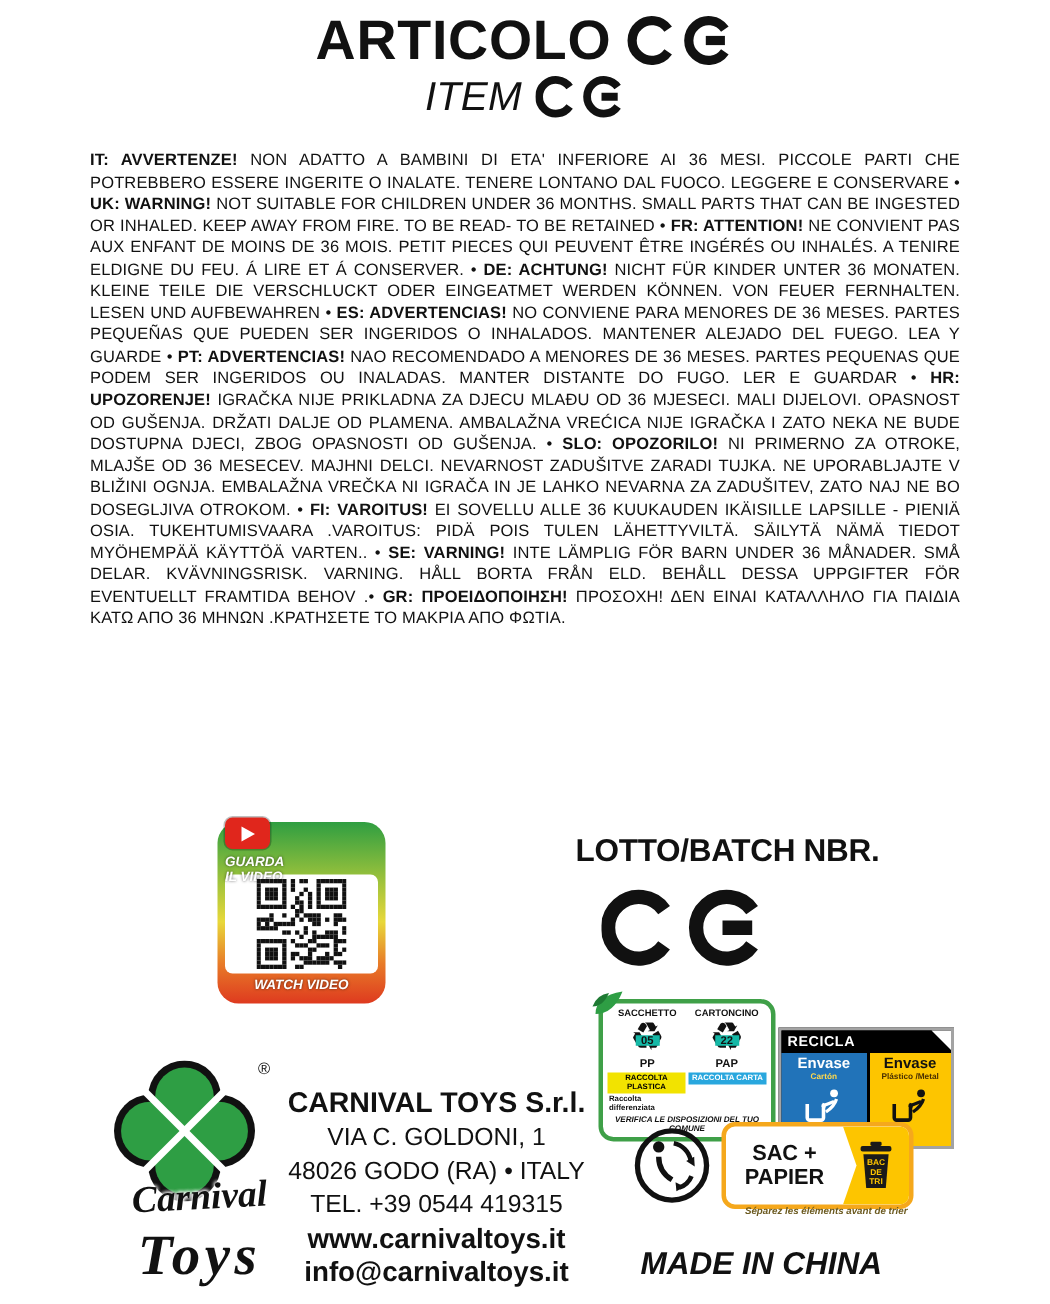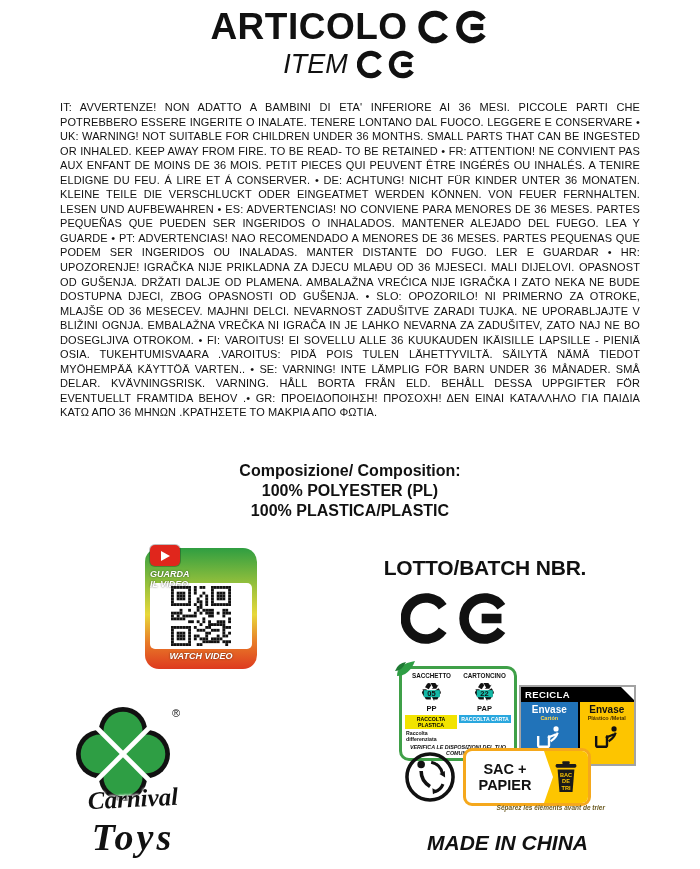--- a/index.html
+++ b/index.html
@@ -10,21 +10,21 @@
   
   .title-row{top:6px;left:0;right:0;display:flex;justify-content:center;align-items:center;gap:10px;}
   .title-main{font-size:37px;font-weight:bold;letter-spacing:0.5px;}
   .subtitle-row{top:49px;left:0;right:0;display:flex;justify-content:center;align-items:center;gap:9px;}
   .title-sub{font-size:27px;font-style:italic;font-weight:500;}
   svg.ce{display:block;}
 
   
   .warnings{left:60px;top:100px;width:580px;margin:0;font-size:11px;line-height:14.55px;
             text-align:justify;letter-spacing:0.1px;}
-  .warnings b{font-weight:normal;}
+  .warnings b{font-weight:bold;}
 
   
   .composition{top:461px;left:0;right:0;text-align:center;font-weight:bold;}
   .composition .c-line{font-size:16px;line-height:20px;}
 
   
   .qr-badge{left:145px;top:548px;width:112px;height:121px;border-radius:14px;box-sizing:border-box;
             padding:4px 5px;background:linear-gradient(180deg,#2f9e41 0%,#8fbe3c 28%,#e8d83a 55%,#e87b28 78%,#de3a1f 100%);}
   .qr-head{display:flex;justify-content:center;gap:4px;height:30px;flex-direction:column;}
   .yt-btn{width:30px;height:21px;background:#e0261c;border-radius:5px;display:flex;align-items:center;justify-content:center;flex:none;box-shadow:0 0 0 1px rgba(0,0,0,.25);}
@@ -79,21 +79,21 @@
   .logo-toys{position:absolute;left:0;top:108px;width:114px;text-align:center;
              font-family:"Liberation Serif",serif;font-style:italic;font-weight:bold;font-size:38px;letter-spacing:3px;}
 
   
   .company{left:186px;top:724px;width:210px;text-align:center;}
   .co-name{font-size:19px;font-weight:bold;line-height:23px;}
   .co-line{font-size:16.5px;line-height:22.5px;}
   .co-bold{font-size:18.5px;font-weight:bold;line-height:22.5px;}
 
   
-  .triman-row{left:404px;top:748px;display:flex;align-items:center;gap:7px;}
+  .triman-row{left:422px;top:748px;display:flex;align-items:center;gap:7px;}
   .sac-box{display:flex;width:122px;height:52px;border:3px solid #f5a81c;border-radius:9px;overflow:hidden;background:#fff;}
   .sac-left{flex:1;display:flex;flex-direction:column;align-items:center;justify-content:center;
             font-size:14.5px;font-weight:bold;line-height:16px;}
   .sac-right{width:44px;background:#fdc500;position:relative;display:flex;align-items:center;justify-content:center;}
   .sac-right::before{content:"";position:absolute;left:0;top:0;border-top:26px solid transparent;border-bottom:26px solid transparent;border-left:9px solid #fff;}
   .sac-note{left:455px;top:804px;width:150px;text-align:right;font-size:6.5px;font-weight:bold;font-style:italic;color:#6b5a20;}
 
   
   .madein{left:390px;top:831px;width:235px;text-align:center;font-size:21px;font-weight:bold;font-style:italic;}
 </style>
@@ -118,25 +118,20 @@
       <path d="M56.9,19.9 A28,28 0 1 0 56.9,52.1" fill="none" stroke="#111" stroke-width="13"></path>
       <g transform="translate(80,0)">
         <path d="M56.9,19.9 A28,28 0 1 0 56.9,52.1" fill="none" stroke="#111" stroke-width="13"></path>
         <line x1="30" y1="36" x2="57" y2="36" stroke="#111" stroke-width="13"></line>
       </g>
     </svg>
   </div>
 
   <p class="abs warnings"><b>IT: AVVERTENZE!</b> NON ADATTO A BAMBINI DI ETA' INFERIORE AI 36 MESI. PICCOLE PARTI CHE POTREBBERO ESSERE INGERITE O INALATE. TENERE LONTANO DAL FUOCO. LEGGERE E CONSERVARE • <b>UK: WARNING!</b> NOT SUITABLE FOR CHILDREN UNDER 36 MONTHS. SMALL PARTS THAT CAN BE INGESTED OR INHALED. KEEP AWAY FROM FIRE. TO BE READ- TO BE RETAINED • <b>FR: ATTENTION!</b> NE CONVIENT PAS AUX ENFANT DE MOINS DE 36 MOIS. PETIT PIECES QUI PEUVENT ÊTRE INGÉRÉS OU INHALÉS. A TENIRE ELDIGNE DU FEU. Á LIRE ET Á CONSERVER. • <b>DE: ACHTUNG!</b> NICHT FÜR KINDER UNTER 36 MONATEN. KLEINE TEILE DIE VERSCHLUCKT ODER EINGEATMET WERDEN KÖNNEN. VON FEUER FERNHALTEN. LESEN UND AUFBEWAHREN • <b>ES: ADVERTENCIAS!</b> NO CONVIENE PARA MENORES DE 36 MESES. PARTES PEQUEÑAS QUE PUEDEN SER INGERIDOS O INHALADOS. MANTENER ALEJADO DEL FUEGO. LEA Y GUARDE • <b>PT: ADVERTENCIAS!</b> NAO RECOMENDADO A MENORES DE 36 MESES. PARTES PEQUENAS QUE PODEM SER INGERIDOS OU INALADAS. MANTER DISTANTE DO FUGO. LER E GUARDAR • <b>HR: UPOZORENJE!</b> IGRAČKA NIJE PRIKLADNA ZA DJECU MLAĐU OD 36 MJESECI. MALI DIJELOVI. OPASNOST OD GUŠENJA. DRŽATI DALJE OD PLAMENA. AMBALAŽNA VREĆICA NIJE IGRAČKA I ZATO NEKA NE BUDE DOSTUPNA DJECI, ZBOG OPASNOSTI OD GUŠENJA. • <b>SLO: OPOZORILO!</b> NI PRIMERNO ZA OTROKE, MLAJŠE OD 36 MESECEV. MAJHNI DELCI. NEVARNOST ZADUŠITVE ZARADI TUJKA. NE UPORABLJAJTE V BLIŽINI OGNJA. EMBALAŽNA VREČKA NI IGRAČA IN JE LAHKO NEVARNA ZA ZADUŠITEV, ZATO NAJ NE BO DOSEGLJIVA OTROKOM. • <b>FI: VAROITUS!</b> EI SOVELLU ALLE 36 KUUKAUDEN IKÄISILLE LAPSILLE - PIENIÄ OSIA. TUKEHTUMISVAARA .VAROITUS: PIDÄ POIS TULEN LÄHETTYVILTÄ. SÄILYTÄ NÄMÄ TIEDOT MYÖHEMPÄÄ KÄYTTÖÄ VARTEN.. • <b>SE: VARNING!</b> INTE LÄMPLIG FÖR BARN UNDER 36 MÅNADER. SMÅ DELAR. KVÄVNINGSRISK. VARNING. HÅLL BORTA FRÅN ELD. BEHÅLL DESSA UPPGIFTER FÖR EVENTUELLT FRAMTIDA BEHOV .• <b>GR: ΠΡΟΕΙΔΟΠΟΙΗΣΗ!</b> ΠΡΟΣΟΧΗ! ΔΕΝ ΕΙΝΑΙ ΚΑΤΑΛΛΗΛΟ ΓΙΑ ΠΑΙΔΙΑ ΚΑΤΩ ΑΠΟ 36 ΜΗΝΩΝ .ΚΡΑΤΗΣΕΤΕ ΤΟ ΜΑΚΡΙΑ ΑΠΟ ΦΩΤΙΑ.</p>
 
-  <div class="abs composition">
-    <div class="c-line">Composizione/ Composition:</div>
-    <div class="c-line">100% POLYESTER (PL)</div>
-    <div class="c-line">100% PLASTICA/PLASTIC</div>
-  </div>
 
   <div class="abs qr-badge">
     <div class="qr-head">
       <span class="yt-btn">
           <span class="yt-tri"></span>
         </span>
       <span class="qr-head-text">
         <span>GUARDA</span><br>
         <span>IL VIDEO</span>
       </span>
@@ -451,20 +446,28 @@
       <g stroke="#fff" stroke-width="6">
         <line x1="8" y1="8" x2="112" y2="112"></line>
           <line x1="112" y1="8" x2="8" y2="112"></line>
       </g>
     </svg>
     <span class="reg-mark">®</span>
     <div class="logo-script">Carnival</div>
     <div class="logo-toys">Toys</div>
   </div>
 
+  <div class="abs company">
+    <div class="co-name">CARNIVAL TOYS S.r.l.</div>
+    <div class="co-line">VIA C. GOLDONI, 1</div>
+    <div class="co-line">48026 GODO (RA) • ITALY</div>
+    <div class="co-line">TEL. +39 0544 419315</div>
+    <div class="co-bold">www.carnivaltoys.it</div>
+    <div class="co-bold">info@carnivaltoys.it</div>
+  </div>
 
   <div class="abs triman-row">
     <svg width="52" height="52" viewBox="0 0 44 44">
       <circle cx="22" cy="22" r="19.5" fill="none" stroke="#111" stroke-width="3"></circle>
       <circle cx="14.5" cy="11.5" r="3.2" fill="#111"></circle>
       <path d="M14.5,17 c0,6 2.5,10 7.5,13" fill="none" stroke="#111" stroke-width="3"></path>
       <path d="M23,9.5 a12,12 0 0 1 9.5,9.5" fill="none" stroke="#111" stroke-width="2.6"></path>
       <polygon points="34.5,17 30,19.5 34.8,22.5" fill="#111"></polygon>
       <path d="M33,28 a11,11 0 0 1 -7,6.5" fill="none" stroke="#111" stroke-width="2.6"></path>
       <polygon points="24.5,36.5 24,31.5 29,34" fill="#111"></polygon>

